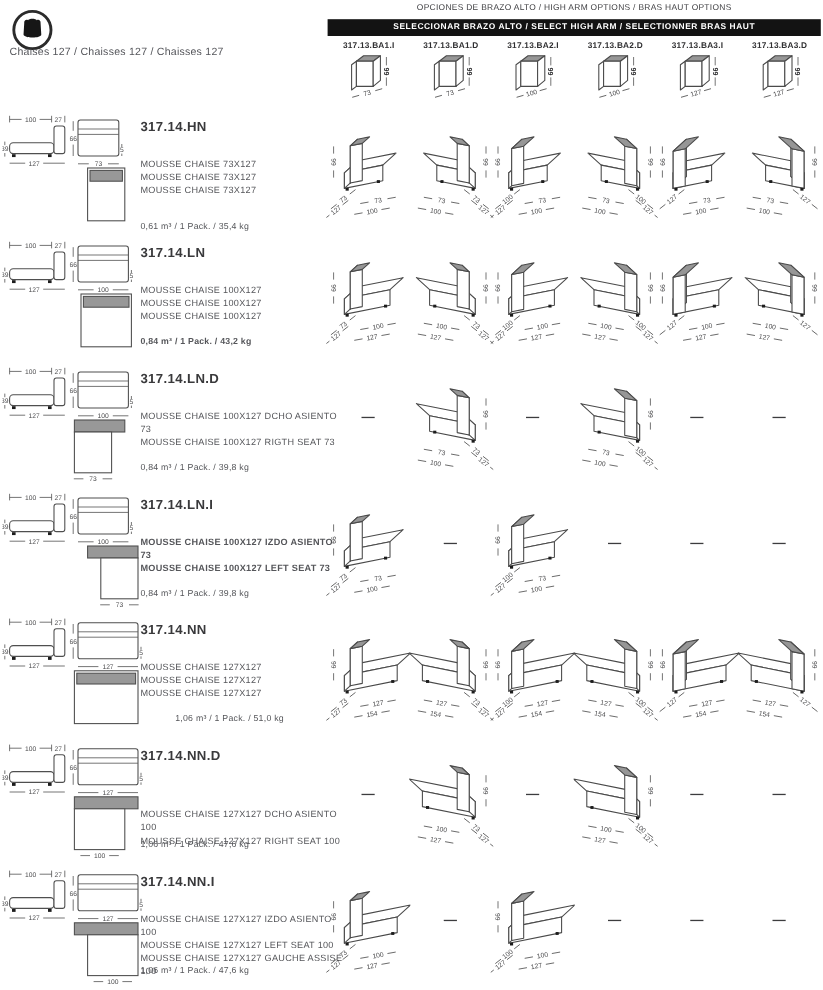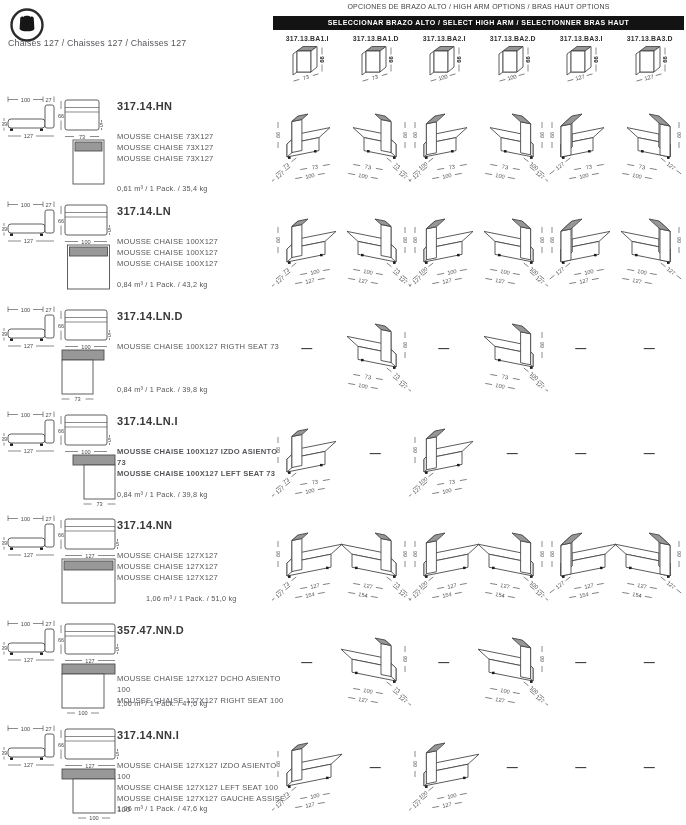--- a/index.html
+++ b/index.html
@@ -444,21 +444,21 @@
       <div style="position: absolute; left: 58px; top: 50px;"><svg class="tech" width="62" height="55" viewBox="0 0 62 55">
           <rect x="9.5" y="2" width="42" height="44"></rect>
           <rect class="gb" x="11.5" y="4" width="38" height="9"></rect>
         </svg></div>
       <div class="rowcode" style="position: absolute; left: 117px; top: 12px;">317.14.LN</div>
       <div style="position: absolute; left: 117px; top: 43px; width: 170px;">
         <div class="desc">MOUSSE CHAISE 100X127</div>
         <div class="desc">MOUSSE CHAISE 100X127</div>
         <div class="desc">MOUSSE CHAISE 100X127</div>
       </div>
-      <div class="pack" style="position: absolute; left: 117px; top: 87px;">0,84 m³ / 1 Pack. / 43,2 kg</div>
+      <div class="pack" style="position: absolute; left: 117px; top: 87px; font-weight: bold;">0,84 m³ / 1 Pack. / 43,2 kg</div>
       <div style="position: absolute; left: 272.25px; top: 13px;"><svg class="tech" width="70" height="84" viewBox="0 0 70 84">
           <polygon points="15.0,43.0 53.0,35.4 64.0,25.4 26.0,33.0"></polygon>
           <polygon points="15.0,56.0 53.0,48.4 53.0,35.4 15.0,43.0"></polygon>
           <polygon points="15.0,56.0 26.0,46.0 26.0,33.0 15.0,43.0"></polygon>
           <polygon points="19.9,51.5 26.0,46.0 26.0,15.0 19.9,20.5"></polygon>
           <polygon points="19.9,51.5 29.9,49.5 29.9,18.5 19.9,20.5"></polygon>
           <polygon class="fg" points="19.9,20.5 29.9,18.5 36.0,13.0 26.0,15.0"></polygon>
           <rect class="ft" x="16" y="55.5" width="2.6" height="2.4"></rect>
           <rect class="ft" x="48" y="47.9" width="2.6" height="2.4"></rect>
           <g transform="translate(6,34) rotate(-90)">
@@ -689,20 +689,21 @@
         </svg></div>
       <div style="position: absolute; left: 58px; top: 50px;"><svg class="tech" width="62" height="55" viewBox="0 0 62 55">
           <rect class="gb" x="4" y="2" width="42" height="10"></rect>
           <rect x="4" y="12" width="31" height="34"></rect>
           <line x1="3.5" y1="51" x2="11.5" y2="51"></line>
           <text x="19.5" y="53" text-anchor="middle">73</text>
           <line x1="27.5" y1="51" x2="35.5" y2="51"></line>
         </svg></div>
       <div class="rowcode" style="position: absolute; left: 117px; top: 12px;">317.14.LN.D</div>
       <div style="position: absolute; left: 117px; top: 43px; width: 170px;">
+        <div class="desc">MOUSSE CHAISE 100X127 DCHO ASIENTO 73</div>
         <div class="desc">MOUSSE CHAISE 100X127 RIGTH SEAT 73</div>
       </div>
       <div class="pack" style="position: absolute; left: 117px; top: 87px;">0,84 m³ / 1 Pack. / 39,8 kg</div>
       <div class="dash" style="position: absolute; left: 301.25px; top: 44px;">—</div>
       <div style="position: absolute; left: 340.75px; top: 13px;"><svg class="tech" width="70" height="84" viewBox="0 0 70 84">
           <polygon points="55.0,43.0 17.0,35.4 6.0,25.4 44.0,33.0"></polygon>
           <polygon points="55.0,56.0 17.0,48.4 17.0,35.4 55.0,43.0"></polygon>
           <polygon points="55.0,56.0 44.0,46.0 44.0,33.0 55.0,43.0"></polygon>
           <polygon points="50.0,51.5 44.0,46.0 44.0,15.0 50.0,20.5"></polygon>
           <polygon points="50.0,51.5 40.0,49.5 40.0,18.5 50.0,20.5"></polygon>
@@ -1176,21 +1177,21 @@
           <text x="32" y="46.5" text-anchor="middle">127</text>
           <line x1="40" y1="44.5" x2="57" y2="44.5"></line>
         </svg></div>
       <div style="position: absolute; left: 58px; top: 50px;"><svg class="tech" width="62" height="55" viewBox="0 0 62 55">
           <rect class="gb" x="4" y="2" width="53" height="10"></rect>
           <rect x="4" y="12" width="42" height="34"></rect>
           <line x1="9" y1="51" x2="17" y2="51"></line>
           <text x="25" y="53" text-anchor="middle">100</text>
           <line x1="33" y1="51" x2="41" y2="51"></line>
         </svg></div>
-      <div class="rowcode" style="position: absolute; left: 117px; top: 12px;">357.47.NN.D</div>
+      <div class="rowcode" style="position: absolute; left: 117px; top: 12px;">317.14.NN.D</div>
       <div style="position: absolute; left: 117px; top: 61px; width: 170px;">
         <div class="desc">MOUSSE CHAISE 127X127 DCHO ASIENTO 100</div>
         <div class="desc">MOUSSE CHAISE 127X127 RIGHT SEAT 100</div>
       </div>
       <div class="pack" style="position: absolute; left: 117px; top: 87px;">1,06 m³ / 1 Pack. / 47,6 kg</div>
       <div class="dash" style="position: absolute; left: 301.25px; top: 44px;">—</div>
       <div style="position: absolute; left: 340.75px; top: 13px;"><svg class="tech" width="70" height="84" viewBox="0 0 70 84">
           <polygon points="55.0,43.0 11.0,34.2 0.0,24.2 44.0,33.0"></polygon>
           <polygon points="55.0,56.0 11.0,47.2 11.0,34.2 55.0,43.0"></polygon>
           <polygon points="55.0,56.0 44.0,46.0 44.0,33.0 55.0,43.0"></polygon>

